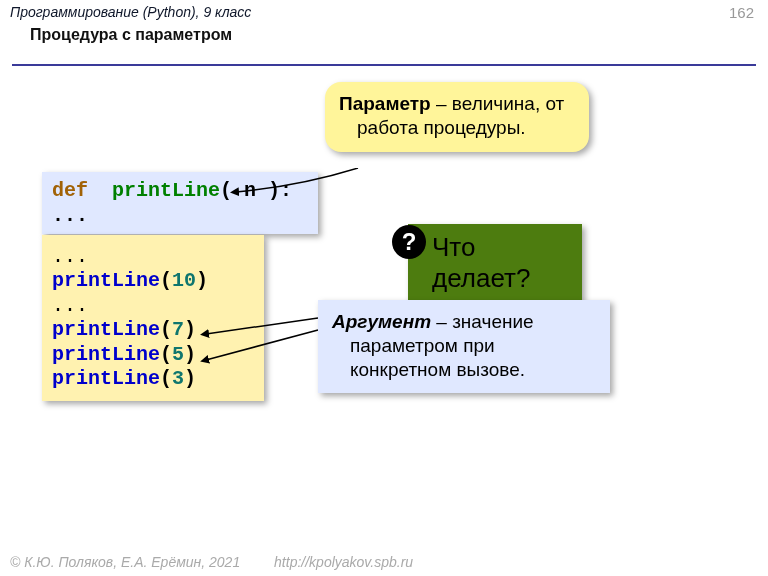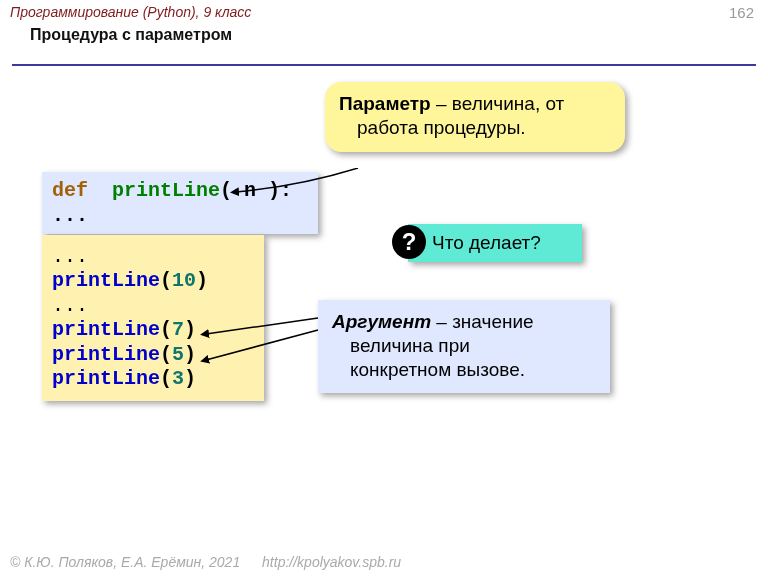--- a/index.html
+++ b/index.html
@@ -9,21 +9,21 @@
     height: 576px;
     background: #fff;
     font-family: Arial, Helvetica, sans-serif;
     position: relative;
     overflow: hidden;
   }
   .header-line {
     position: absolute;
     top: 4px; left: 10px;
     font-size: 14px;
-    color: #7f1d1d;
+    color: #0f172a;
     font-style: italic;
   }
   .page-num {
     position: absolute;
     top: 4px; right: 14px;
     font-size: 15px;
     color: #999;
     text-align: right;
   }
   .title {
@@ -37,21 +37,21 @@
     position: absolute;
     top: 64px; left: 12px;
     width: 744px;
     height: 2px;
     background: #3a3a99;
   }
 
   .callout-yellow {
     position: absolute;
     left: 325px; top: 82px;
-    width: 300px;
+    width: 264px;
     background: #fff59a;
     border-radius: 16px;
     padding: 10px 14px 12px 14px;
     font-size: 19px;
     color: #000;
     box-shadow: 3px 3px 6px rgba(0,0,0,0.35);
     line-height: 1.25;
   }
   .callout-yellow .term { font-weight: bold; }
   .indent { padding-left: 18px; display: block; }
@@ -96,24 +96,24 @@
     border-radius: 50%;
     display: flex;
     align-items: center;
     justify-content: center;
     z-index: 3;
   }
   .q-box {
     position: absolute;
     left: 408px; top: 224px;
     width: 174px;
-    background: #5eead4;
+    background: #4d7c0f;
     box-shadow: 3px 3px 6px rgba(0,0,0,0.35);
     padding: 8px 8px 8px 24px;
-    font-size: 19px;
+    font-size: 26px;
     color: #000;
   }
 
   .argument-box {
     position: absolute;
     left: 318px; top: 300px;
     width: 292px;
     background: #e0e8ff;
     box-shadow: 3px 3px 6px rgba(0,0,0,0.35);
     padding: 10px 14px 12px 14px;
@@ -128,21 +128,21 @@
     pointer-events: none;
   }
 
   .footer {
     position: absolute;
     bottom: 6px; left: 10px;
     font-size: 14px;
     color: #aaa;
     font-style: italic;
   }
-  .footer-url { margin-left: 18px; }
+  .footer-url { margin-left: 30px; }
 </style>
 </head>
 <body>
 
 <div class="header-line">Программирование (Python), 9 класс</div>
 <div class="page-num">162</div>
 <div class="title">Процедура с параметром</div>
 <div class="title-underline"></div>
 
 <div class="callout-yellow">
@@ -190,20 +190,20 @@
       </marker>
     </defs>
   <path d="M118,6 L6,36" stroke="#000" stroke-width="1.5" fill="none" marker-end="url(#ah3)"></path>
 </svg>
 
 <div class="q-badge">?</div>
 <div class="q-box">Что делает?</div>
 
 <div class="argument-box">
   <span class="term">Аргумент</span><span> – значение</span>
-  <span class="indent">величина при</span>
+  <span class="indent">параметром при</span>
   <span class="indent">конкретном вызове.</span>
 </div>
 
 <div class="footer">
   <span>© К.Ю. Поляков, Е.А. Ерёмин, 2021</span>
   <span class="footer-url">http://kpolyakov.spb.ru</span>
 </div>
 
 </body></html>

